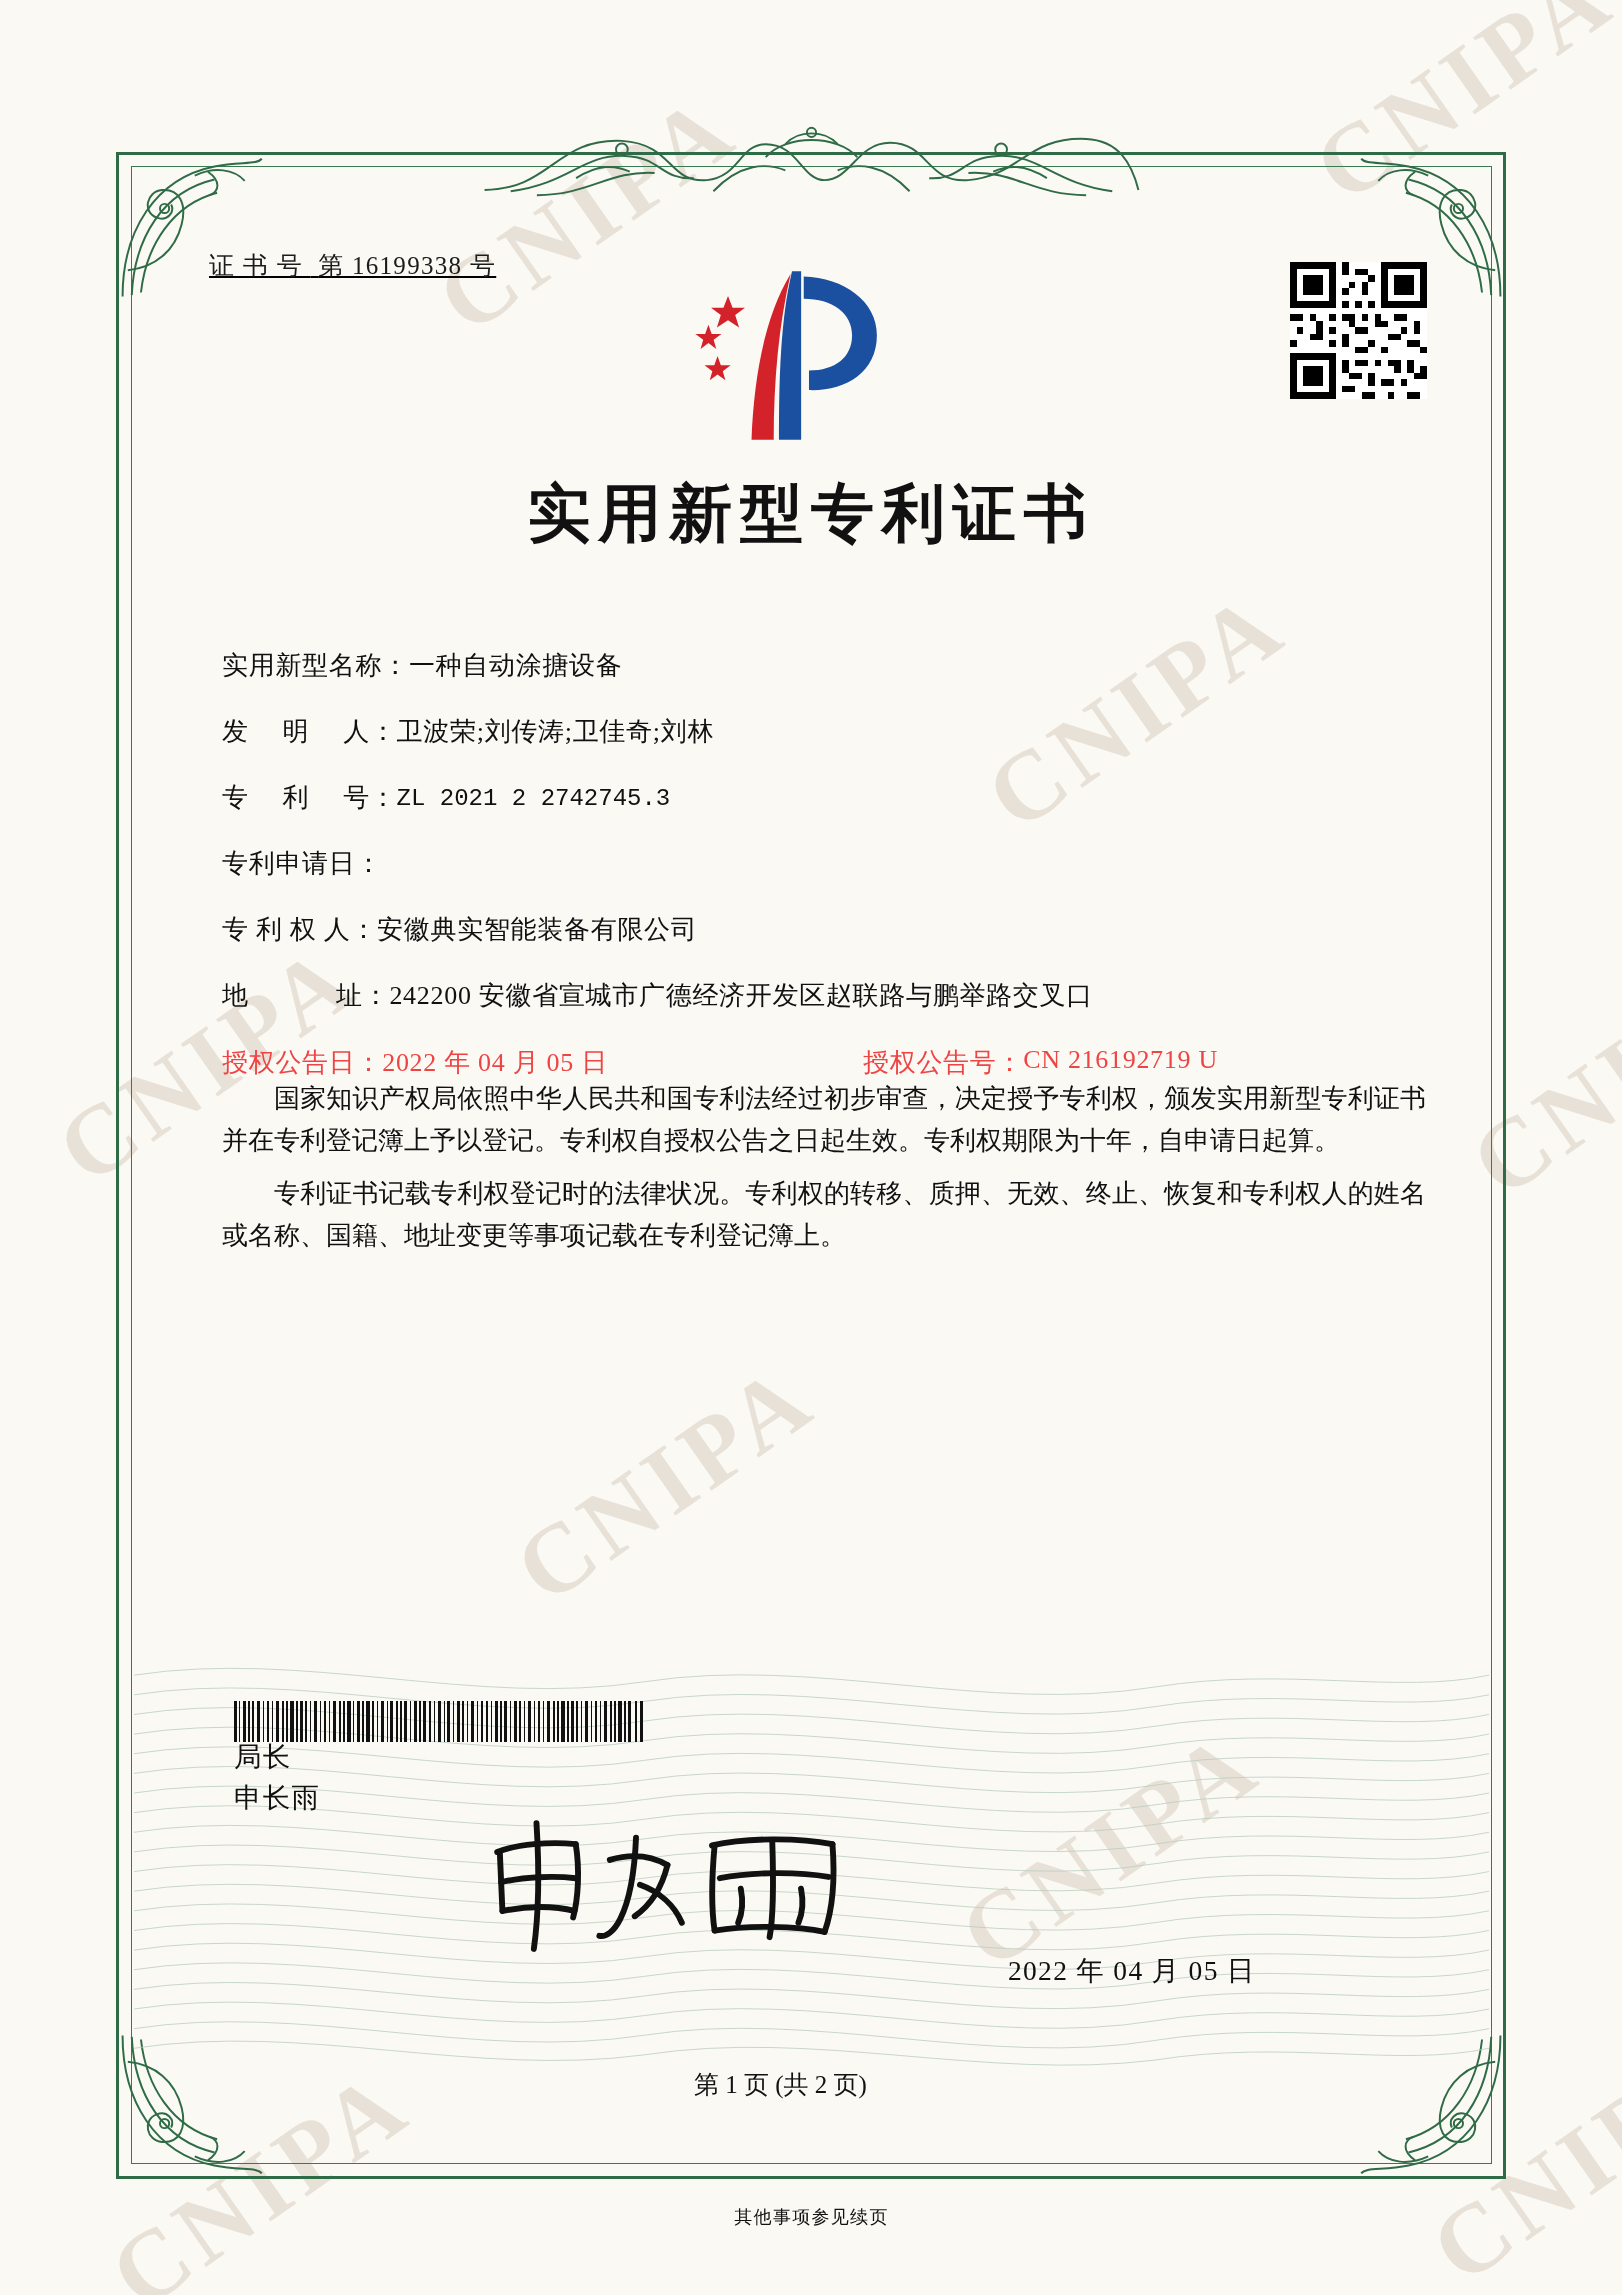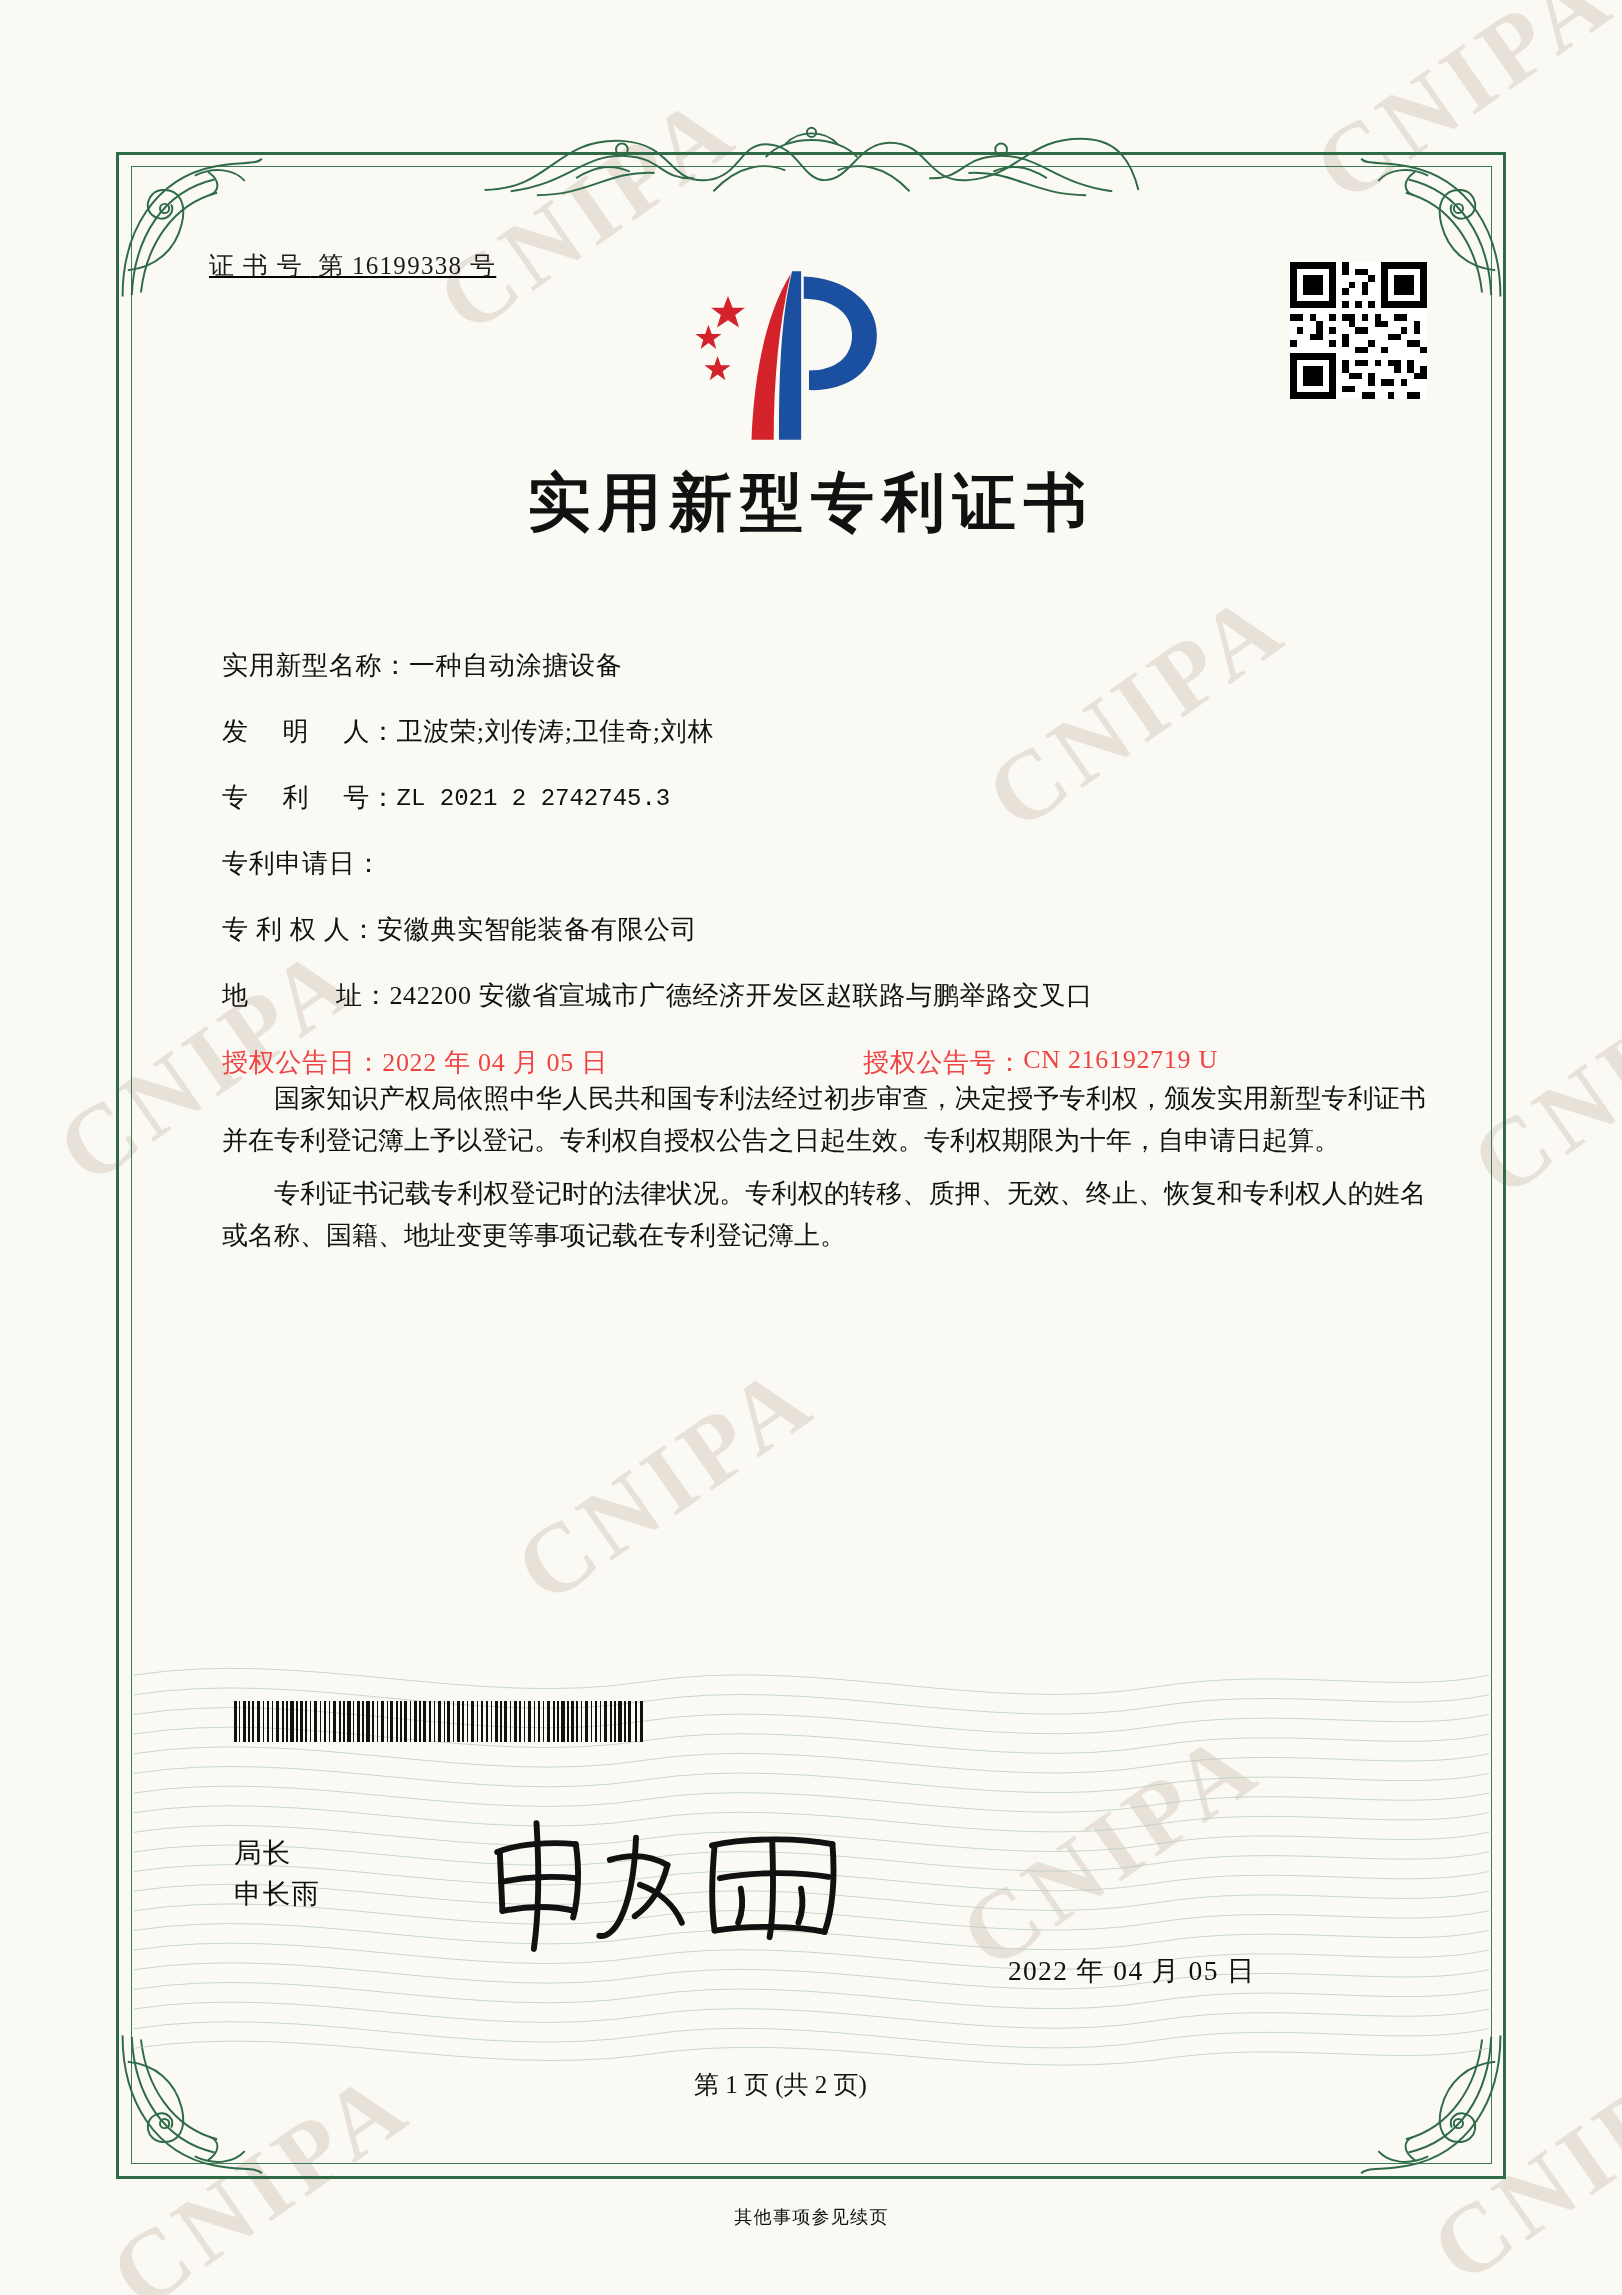--- a/index.html
+++ b/index.html
@@ -121,21 +121,21 @@
     left: 1290px;
     top: 262px;
     width: 137px;
     height: 137px;
     background: #fff;
   }
 
   .main-title {
     position: absolute;
     left: 0;
-    top: 211px;
+    top: 222px;
     width: 1230px;
     text-align: center;
     font-size: 63px;
     font-weight: bold;
     letter-spacing: 7.9px;
     color: #111;
     font-family: "DejaVu Serif", "Liberation Serif", serif;
   }
 
   .fields {
@@ -198,21 +198,21 @@
     left: 234px;
     top: 1701px;
     width: 419px;
     height: 41px;
   }
 
   
   .sig-label {
     position: absolute;
     left: 234px;
-    top: 1832px;
+    top: 1736px;
     font-size: 27.5px;
     line-height: 1.5;
     color: #111;
     letter-spacing: 1.3px;
   }
   .sig-hand {
     position: absolute;
     left: 471px;
     top: 1806px;
     width: 406px;

